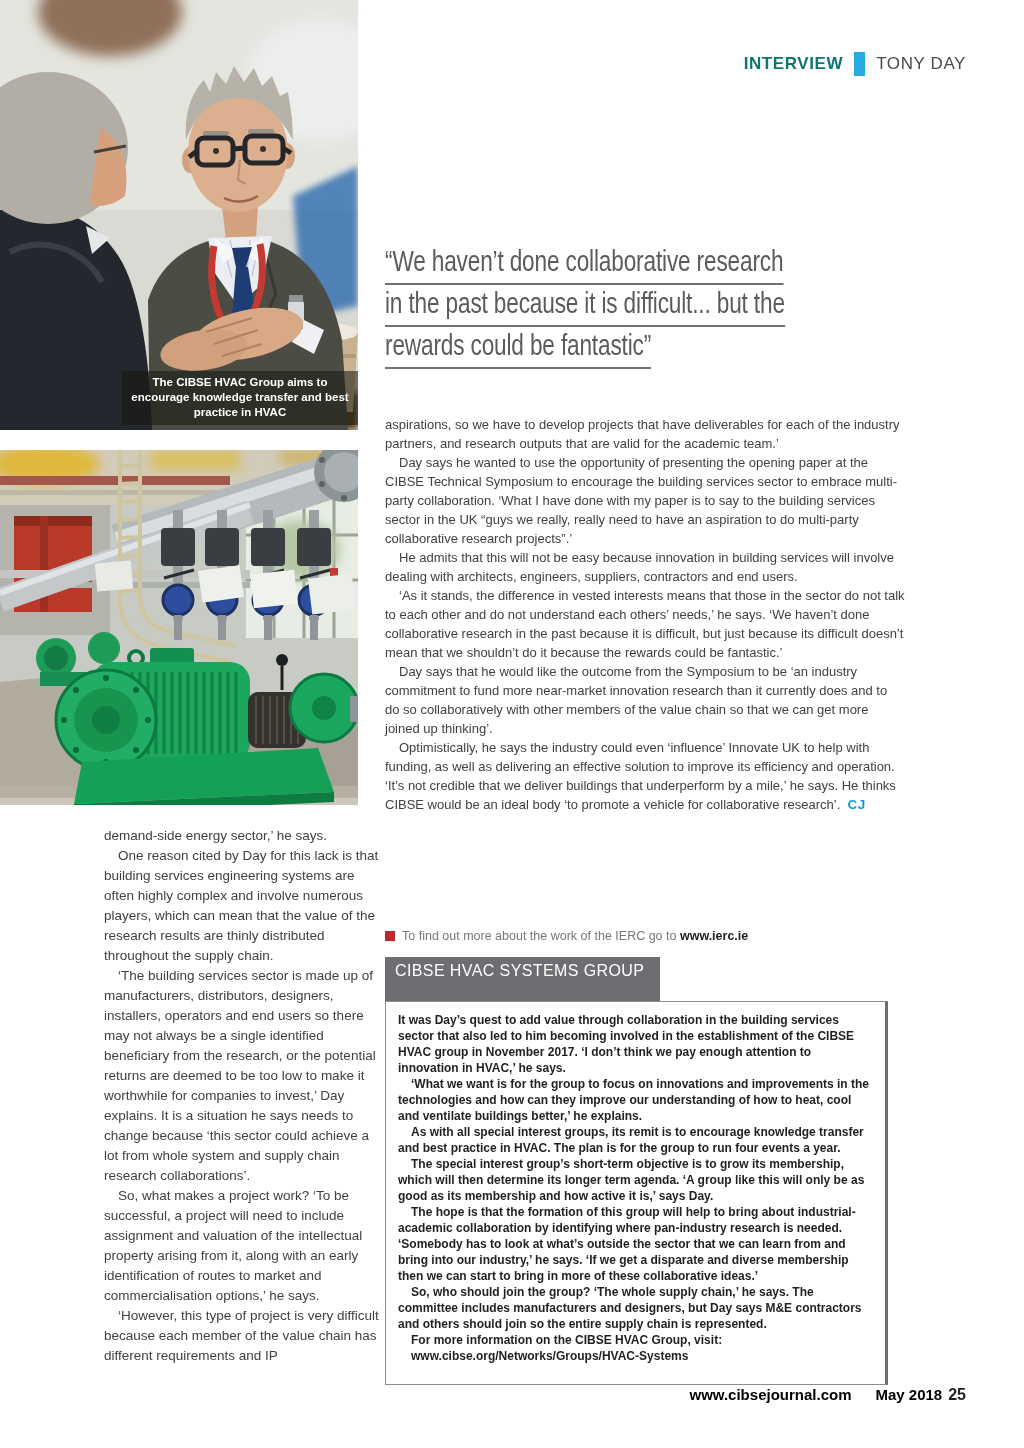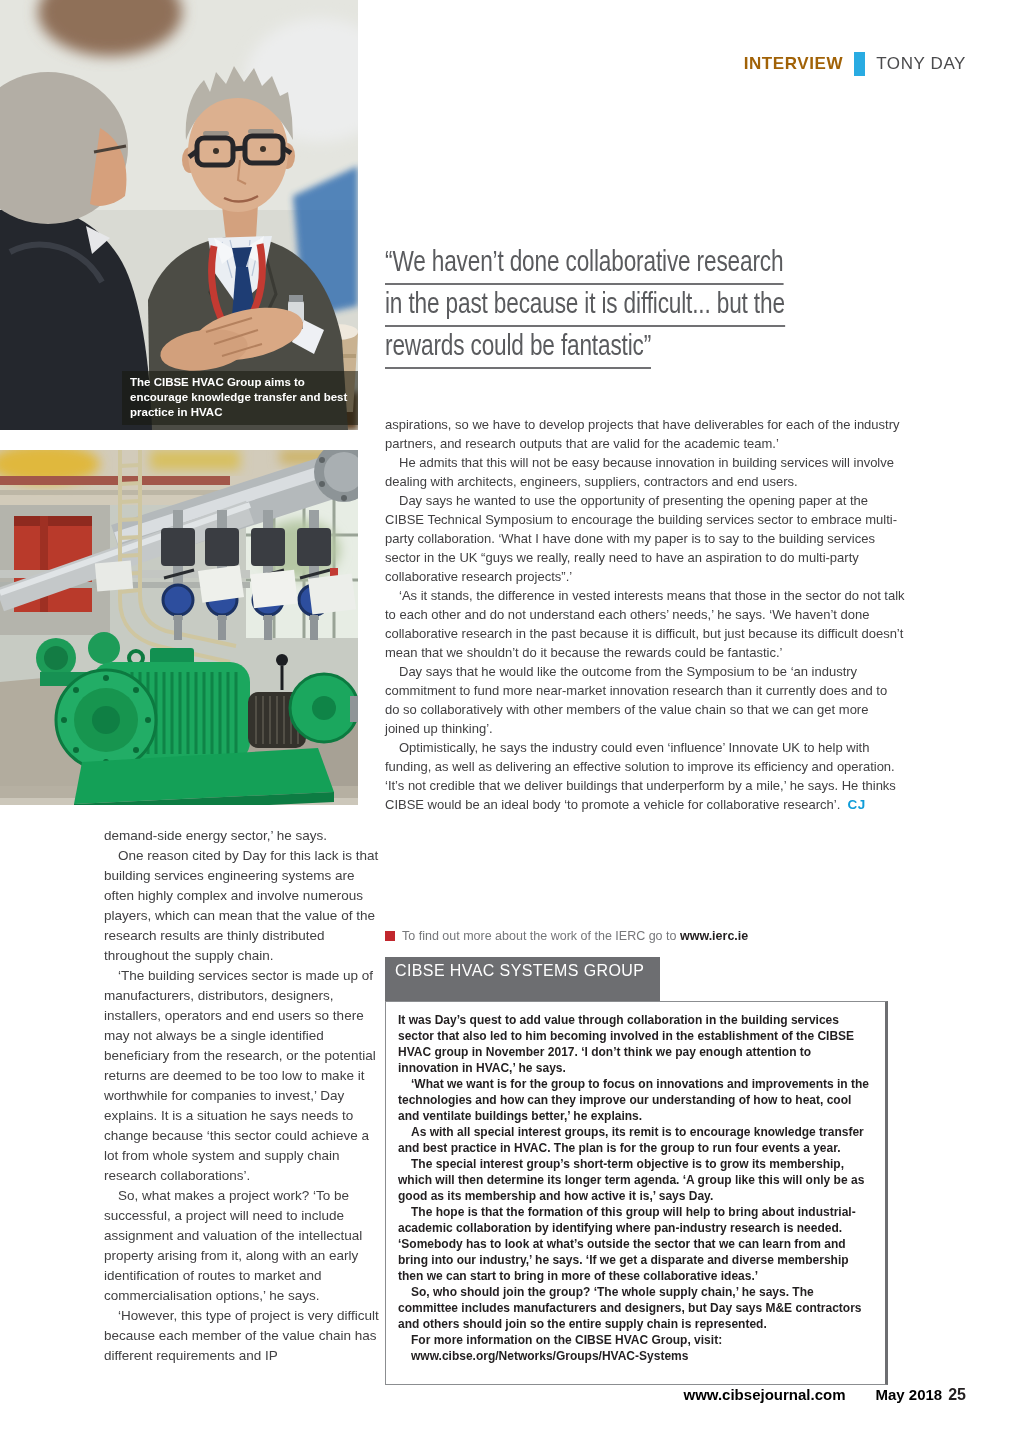--- a/index.html
+++ b/index.html
@@ -5,31 +5,31 @@
   * { margin:0; padding:0; box-sizing:border-box; }
   html,body { background:#ffffff; }
   body { font-family:"Liberation Sans", sans-serif; }
   #page {
     position:relative; width:1024px; height:1448px; background:#fff;
     overflow:hidden; margin:0 auto;
   }
 
   
   .header { position:absolute; top:52px; right:58px; display:flex; align-items:center; }
-  .header .section { font-size:17px; font-weight:700; color:#a16207; letter-spacing:0.6px; }
+  .header .section { font-size:17px; font-weight:700; color:#0f766e; letter-spacing:0.6px; }
   .header .bar { width:11px; height:24px; background:#29abe2; margin:0 11px; }
   .header .person { font-size:17px; font-weight:400; color:#4b4b4d; letter-spacing:0.6px; }
 
   
   .photo1 { position:absolute; left:0; top:0; width:358px; height:430px; }
   .photo1 svg, .photo2 svg { display:block; width:100%; height:100%; }
   .photo-caption {
     position:absolute; right:0; bottom:5px; width:236px;
     background:rgba(22,24,12,0.55); color:#fff; font-weight:700;
-    font-size:11.5px; line-height:15px; text-align:left; padding:4px 8px 5px 8px;
+    font-size:11.5px; line-height:15px; text-align:center; padding:4px 8px 5px 8px;
   }
   .photo2 { position:absolute; left:0; top:450px; width:358px; height:355px; }
 
   
   .quote { position:absolute; left:385px; top:246px; width:540px; }
   .quote-line { display:block; height:42px; }
   .quote-line span{
     display:inline-block; transform:scaleX(0.78); transform-origin:left top;
     font-size:29px; line-height:31px; color:#5a5b5e; letter-spacing:-0.2px;
     padding-bottom:6px; border-bottom:2px solid #717174; white-space:nowrap;
@@ -60,21 +60,21 @@
   .group-box {
     border:1px solid #8b8d90; border-right:3px solid #6d6e71;
     padding:10px 12px 20px 12px; background:#fff;
   }
   .group-box p { font-size:12px; line-height:16px; font-weight:700; color:#221f20; }
   .group-box p + p { text-indent:13px; }
 
   
   .footer { position:absolute; right:58px; top:1386px; display:flex; align-items:baseline; }
   .footer .site, .footer .issue { font-size:15px; font-weight:700; color:#000000; }
-  .footer .issue { margin-left:30px; }
+  .footer .issue { margin-left:24px; }
   .footer .pageno { font-size:16px; font-weight:700; color:#231f20; margin-left:6px; }
 </style>
 </head>
 <body>
 
 <div id="page">
 
   <div class="header">
     <span class="section">INTERVIEW</span>
     <span class="bar"></span>
@@ -151,22 +151,22 @@
   </div>
 
   <div class="quote">
     <span class="quote-line"><span>“We haven’t done collaborative research</span></span>
     <span class="quote-line"><span>in the past because it is difficult... but the</span></span>
     <span class="quote-line"><span>rewards could be fantastic”</span></span>
   </div>
 
   <div class="right-col">
     <p>aspirations, so we have to develop projects that have deliverables for each of the industry partners, and research outputs that are valid for the academic team.’</p>
+    <p>Day says he wanted to use the opportunity of presenting the opening paper at the CIBSE Technical Symposium to encourage the building services sector to embrace multi-party collaboration. ‘What I have done with my paper is to say to the building services sector in the UK “guys we really, really need to have an aspiration to do multi-party collaborative research projects”.’</p>
     <p>He admits that this will not be easy because innovation in building services will involve dealing with architects, engineers, suppliers, contractors and end users.</p>
-    <p>Day says he wanted to use the opportunity of presenting the opening paper at the CIBSE Technical Symposium to encourage the building services sector to embrace multi-party collaboration. ‘What I have done with my paper is to say to the building services sector in the UK “guys we really, really need to have an aspiration to do multi-party collaborative research projects”.’</p>
     <p>‘As it stands, the difference in vested interests means that those in the sector do not talk to each other and do not understand each others’ needs,’ he says. ‘We haven’t done collaborative research in the past because it is difficult, but just because its difficult doesn’t mean that we shouldn’t do it because the rewards could be fantastic.’</p>
     <p>Day says that he would like the outcome from the Symposium to be ‘an industry commitment to fund more near-market innovation research than it currently does and to do so collaboratively with other members of the value chain so that we can get more joined up thinking’.</p>
     <p><span>Optimistically, he says the industry could even ‘influence’ Innovate UK to help with funding, as well as delivering an effective solution to improve its efficiency and operation. ‘It’s not credible that we deliver buildings that underperform by a mile,’ he says. He thinks CIBSE would be an ideal body ‘to promote a vehicle for collaborative research’.</span>&nbsp; <span class="cj">CJ</span></p>
   </div>
 
   <div class="footnote">
     <span class="red-sq"></span>
     <span class="fn-text"><span>To find out more about the work of the IERC go to </span><span class="fn-link">www.ierc.ie</span></span>
   </div>
 

